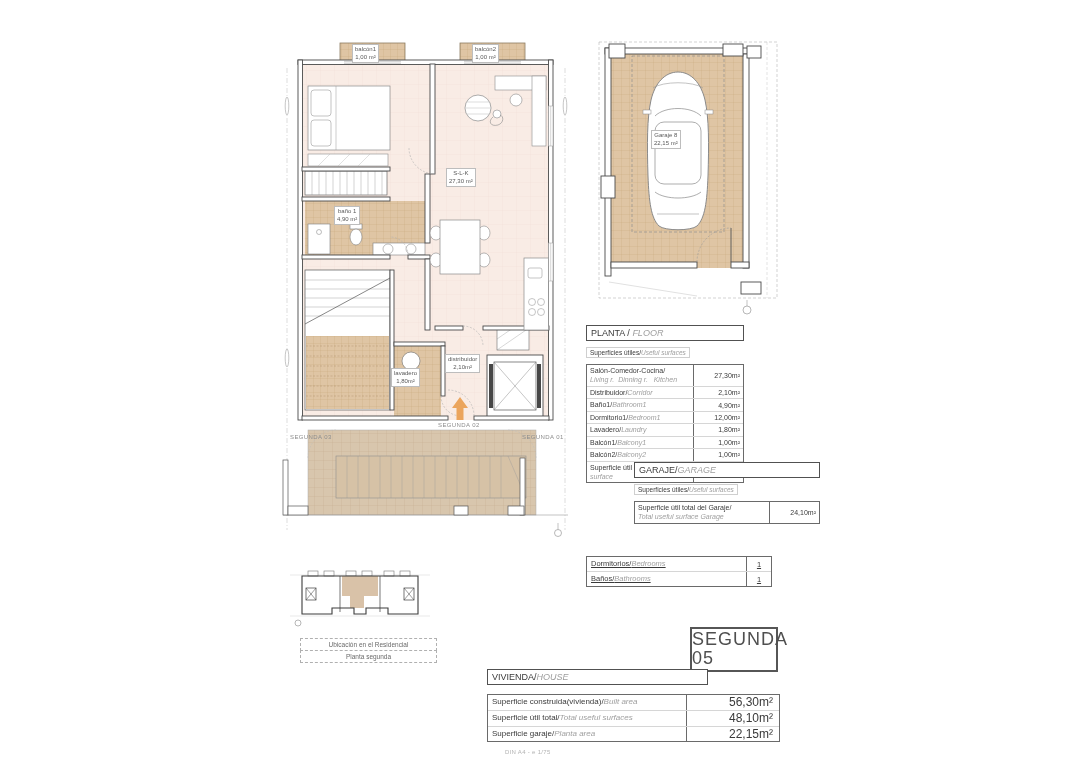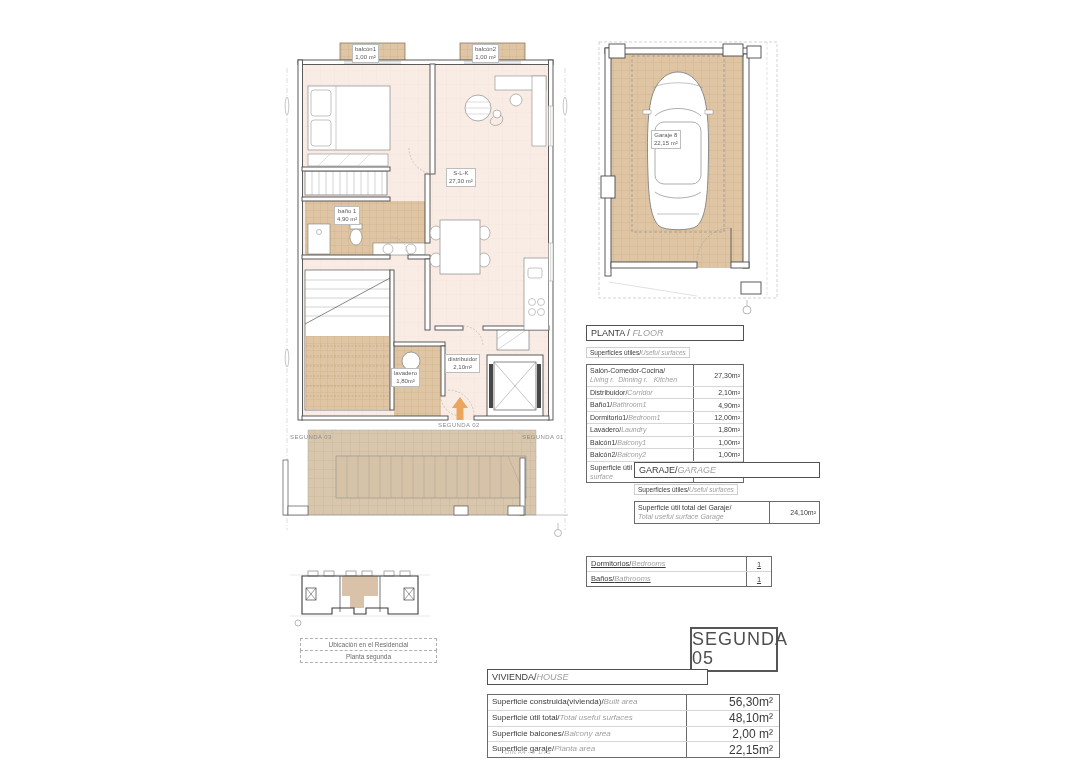--- a/index.html
+++ b/index.html
@@ -403,24 +403,20 @@
     <div class="grid-table">
       <div class="row">
         <div class="lbl"><span class="es">Superficie construida(vivienda)/</span><span class="en">Built area</span></div>
         <div class="val">56,30m²</div>
       </div>
       <div class="row">
         <div class="lbl"><span class="es">Superficie útil total/</span><span class="en">Total useful surfaces</span></div>
         <div class="val">48,10m²</div>
       </div>
       <div class="row">
-        <div class="lbl"><span class="es">Superficie balcones/</span><span class="en">Balcony area</span></div>
-        <div class="val">2,00 m²</div>
-      </div>
-      <div class="row">
         <div class="lbl"><span class="es">Superficie garaje/</span><span class="en">Planta area</span></div>
         <div class="val">22,15m²</div>
       </div>
     </div>
   </div>
   <div class="abs note">DIN A4 - e 1/75</div>
 
   <div class="abs keyplan">
     <svg width="140" height="64" viewBox="0 0 140 64">
       <line x1="0" y1="9" x2="140" y2="9" stroke="#d2d2d2" stroke-width="0.5"></line>

